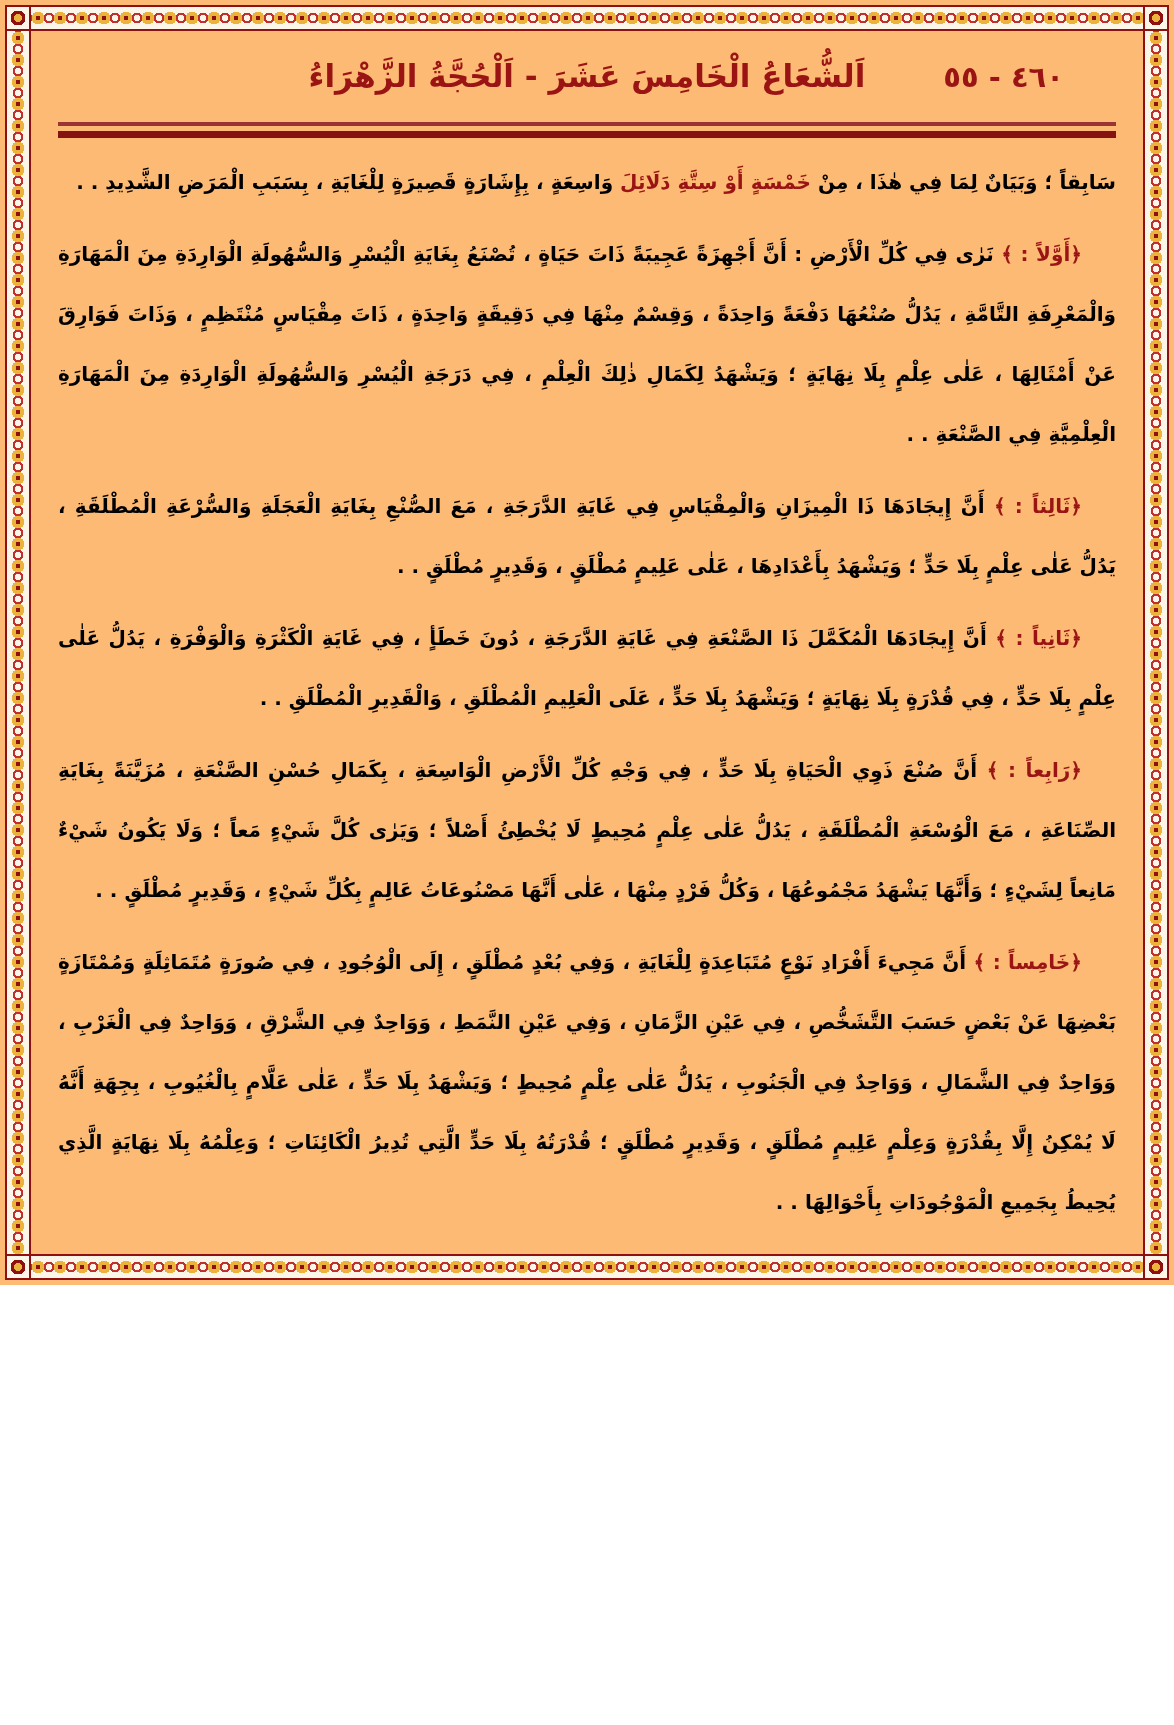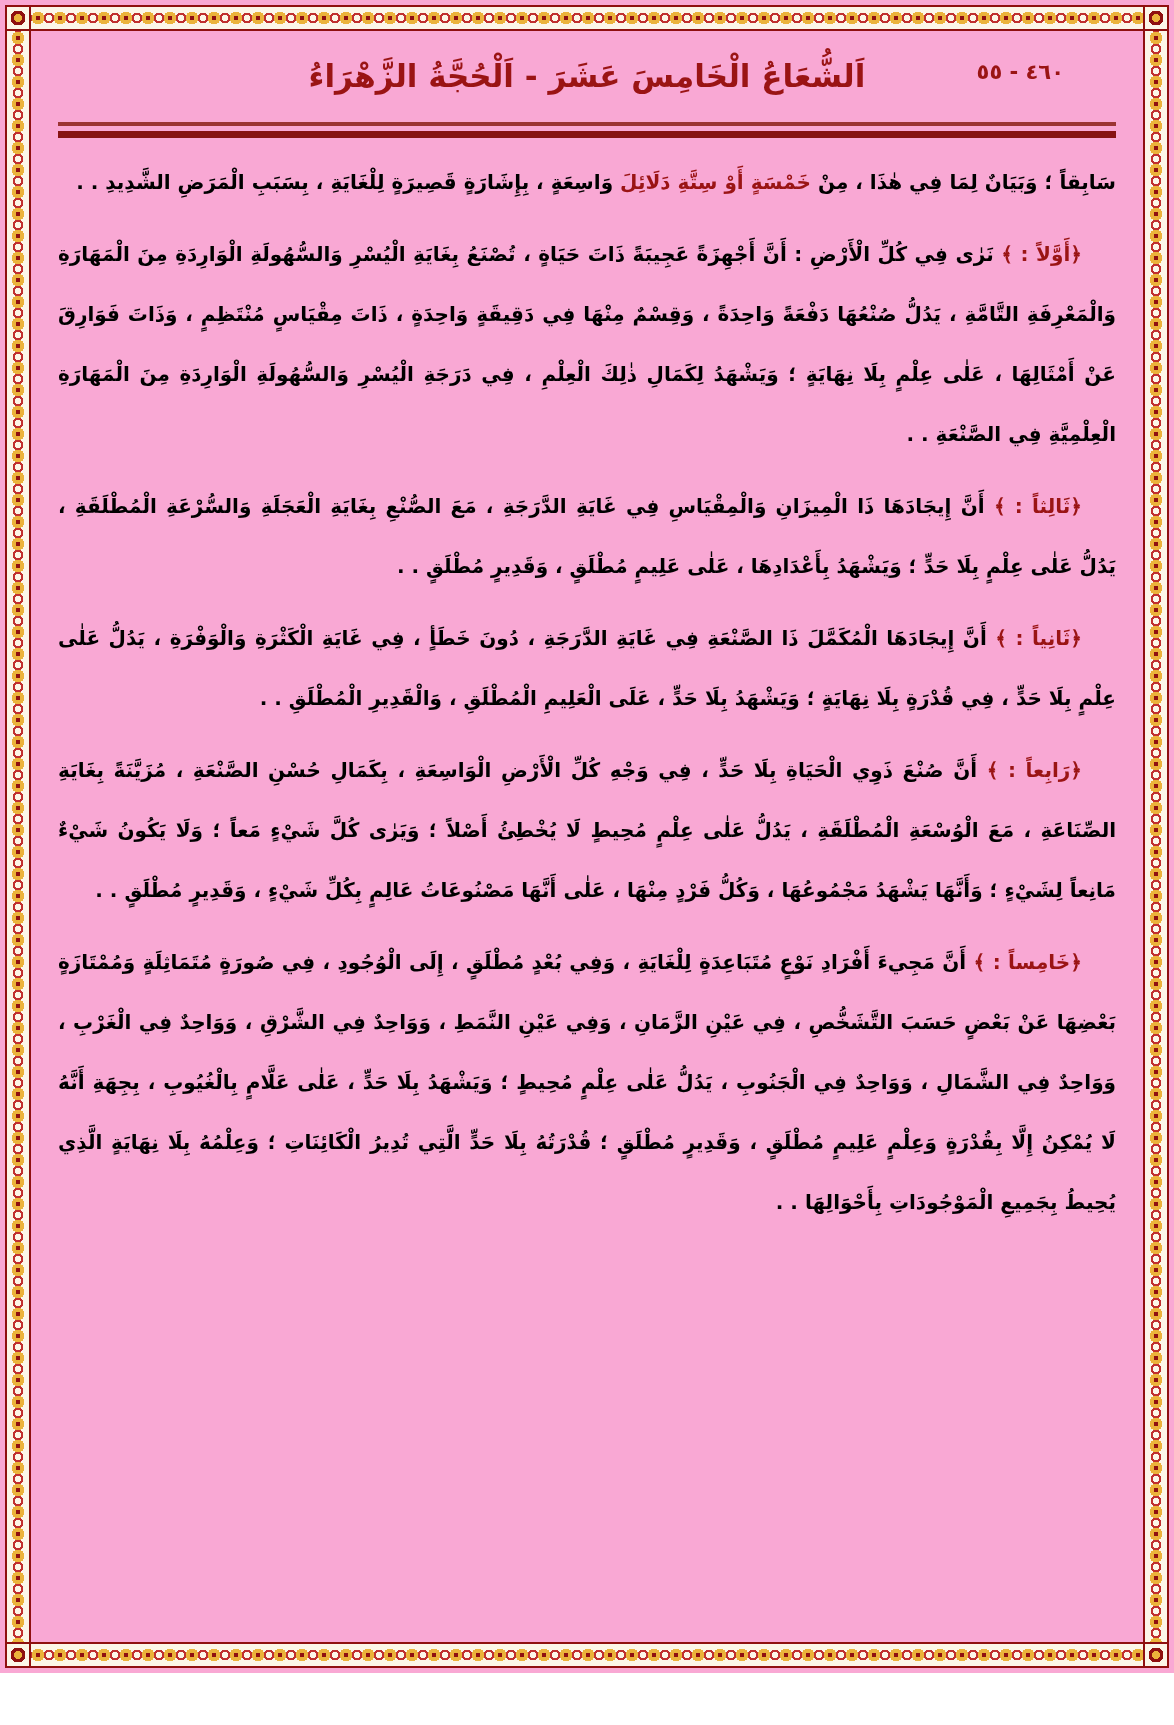--- a/index.html
+++ b/index.html
@@ -1,19 +1,19 @@
 <!DOCTYPE html>
 <html lang="ar"><head>
 <meta charset="utf-8">
 <style>
   html,body { margin:0; padding:0; background:#ffffff; }
   .page {
     position:relative;
-    width:1174px; height:1673px;
-    background:#f9a8d4;
+    width:1174px; height:1285px;
+    background:#fdba74;
     overflow:hidden;
     box-sizing:border-box;
     font-family:"DejaVu Sans", sans-serif;
   }
 
   
   .strip { position:absolute; background-color:#FCF6E8; box-sizing:border-box; }
   .strip.h {
     height:26px; left:5px; right:5px;
     border-top:2px solid #8F1010; border-bottom:2px solid #8F1010;
@@ -48,21 +48,21 @@
   .header { position:relative; height:66px; direction:rtl; }
   .title {
     margin:0; padding-top:14px;
     text-align:center;
     font-size:31px; font-weight:bold;
     color:#9A1414;
     letter-spacing:0.5px;
   }
   .page-number {
     position:absolute; top:16px; right:52px;
-    font-size:21px; font-weight:bold;
+    font-size:29px; font-weight:bold;
     color:#9A1414;
     direction:rtl;
   }
 
   .rule { margin-top:12px; }
   .rule .thin  { height:4px; background:#9B3434; }
   .rule .thick { height:7px; background:#871212; margin-top:5px; }
 
   .body-text {
     direction:rtl;

